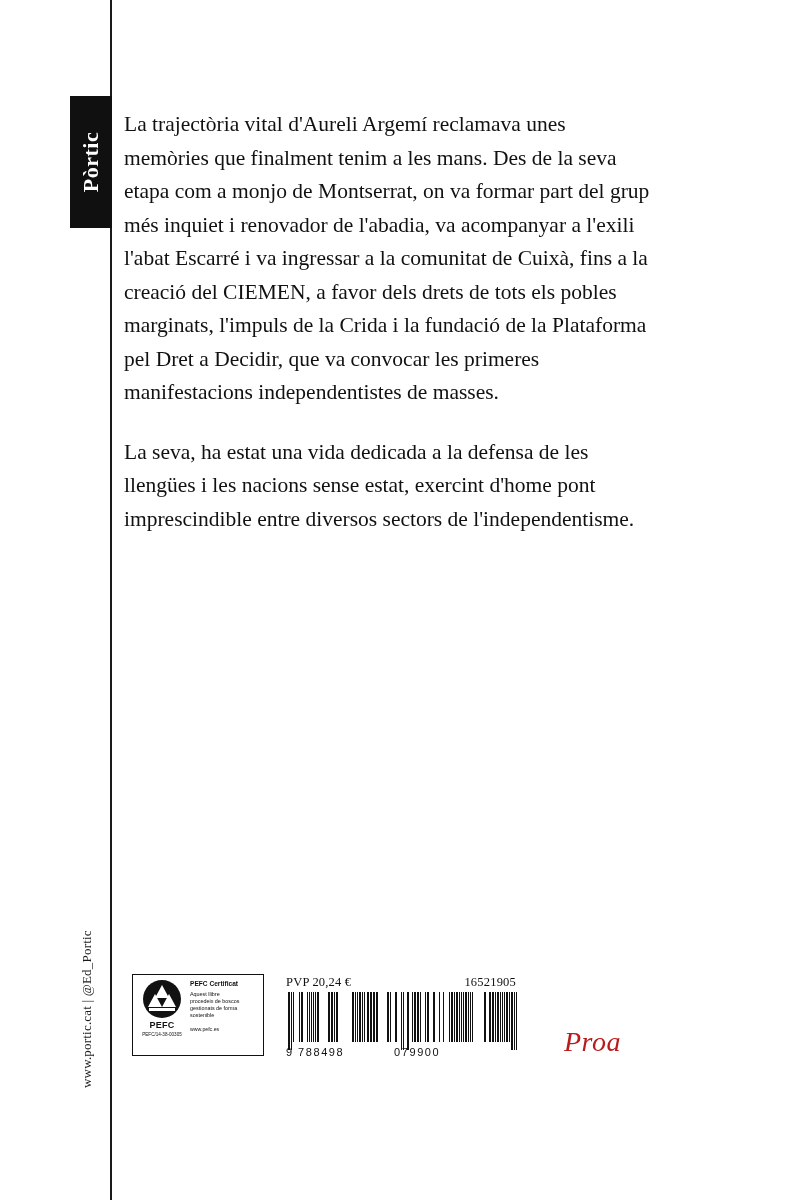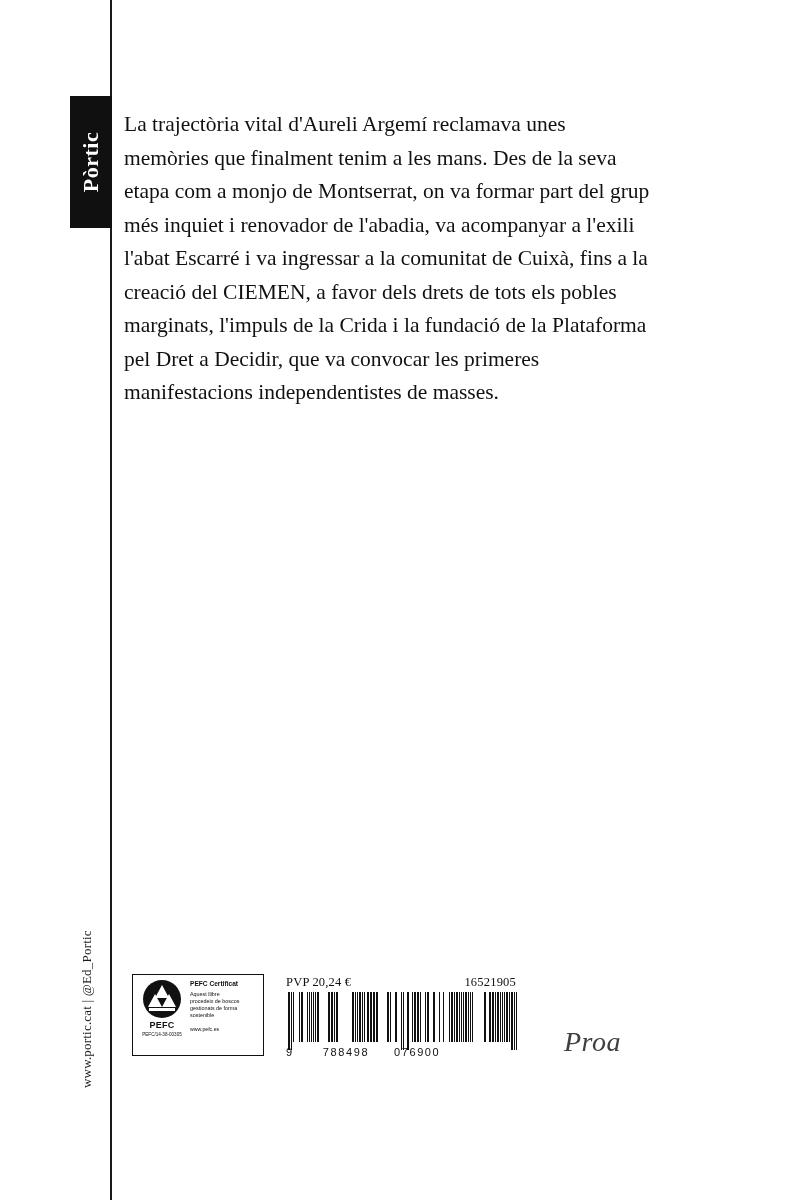--- a/index.html
+++ b/index.html
@@ -226,48 +226,49 @@
     left: 0;
     top: 54px;
     width: 232px;
     display: flex;
     font-family: "Liberation Sans", sans-serif;
     font-size: 11px;
     letter-spacing: 1.6px;
     color: #111111;
   }
   .barcode-digits .lead { width: 12px; }
-  .barcode-digits .grp1 { width: 96px; text-align: center; }
+  .barcode-digits .grp1 { width: 96px; }
   .barcode-digits .grp2 { width: 96px; }
 
   
   .imprint {
     position: absolute;
     left: 440px;
     top: 60px;
     font-family: "Liberation Serif", serif;
     font-style: italic;
     font-size: 28px;
-    color: #404040;
+    color: #b91c1c;
     letter-spacing: 0.5px;
   }
 </style>
 </head>
 <body>
 
 <div class="left-rule"></div>
 
 <div class="publisher-tab">
   <div class="vtext">Pòrtic</div>
 </div>
 
 <div class="sidebar-web">www.portic.cat  |  @Ed_Portic</div>
 
 <div class="blurb">
   <p>La trajectòria vital d'Aureli Argemí reclamava unes memòries que finalment tenim a les mans. Des de la seva etapa com a monjo de Montserrat, on va formar part del grup més inquiet i renovador de l'abadia, va acompanyar a l'exili l'abat Escarré i va ingressar a la comunitat de Cuixà, fins a la creació del CIEMEN, a favor dels drets de tots els pobles marginats, l'impuls de la Crida i la fundació de la Plataforma pel Dret a Decidir, que va convocar les primeres manifestacions independentistes de masses.</p>
+  <p>La seva, ha estat una vida dedicada a la defensa de les llengües i les nacions sense estat, exercint d'home pont imprescindible entre diversos sectors de l'independentisme.</p>
 </div>
 
 <div class="bottom-row">
 
   <div class="pefc-box">
     <div class="pefc-left">
       <div class="pefc-logo">
         <span class="tree t1"></span>
         <span class="tree t2"></span>
         <span class="tree t3"></span>
@@ -385,18 +386,18 @@
         <span class="bar" style="width: 2px; height: 50px; opacity: 1;"></span>
         <span class="bar" style="width: 3px; height: 50px; opacity: 1;"></span>
         <span class="bar" style="width: 2px; height: 50px; opacity: 1;"></span>
         <span class="bar" style="width: 2px; height: 58px; opacity: 1;"></span>
         <span class="bar" style="width: 2px; height: 58px; opacity: 1;"></span>
         <span class="bar" style="width: 2px; height: 58px; opacity: 1;"></span>
       </div>
     <div class="barcode-digits">
       <span class="lead">9</span>
       <span class="grp1">788498</span>
-      <span class="grp2">076900</span>
+      <span class="grp2">079900</span>
     </div>
   </div>
 
   <div class="imprint">Proa</div>
 </div>
 
 </body></html>

